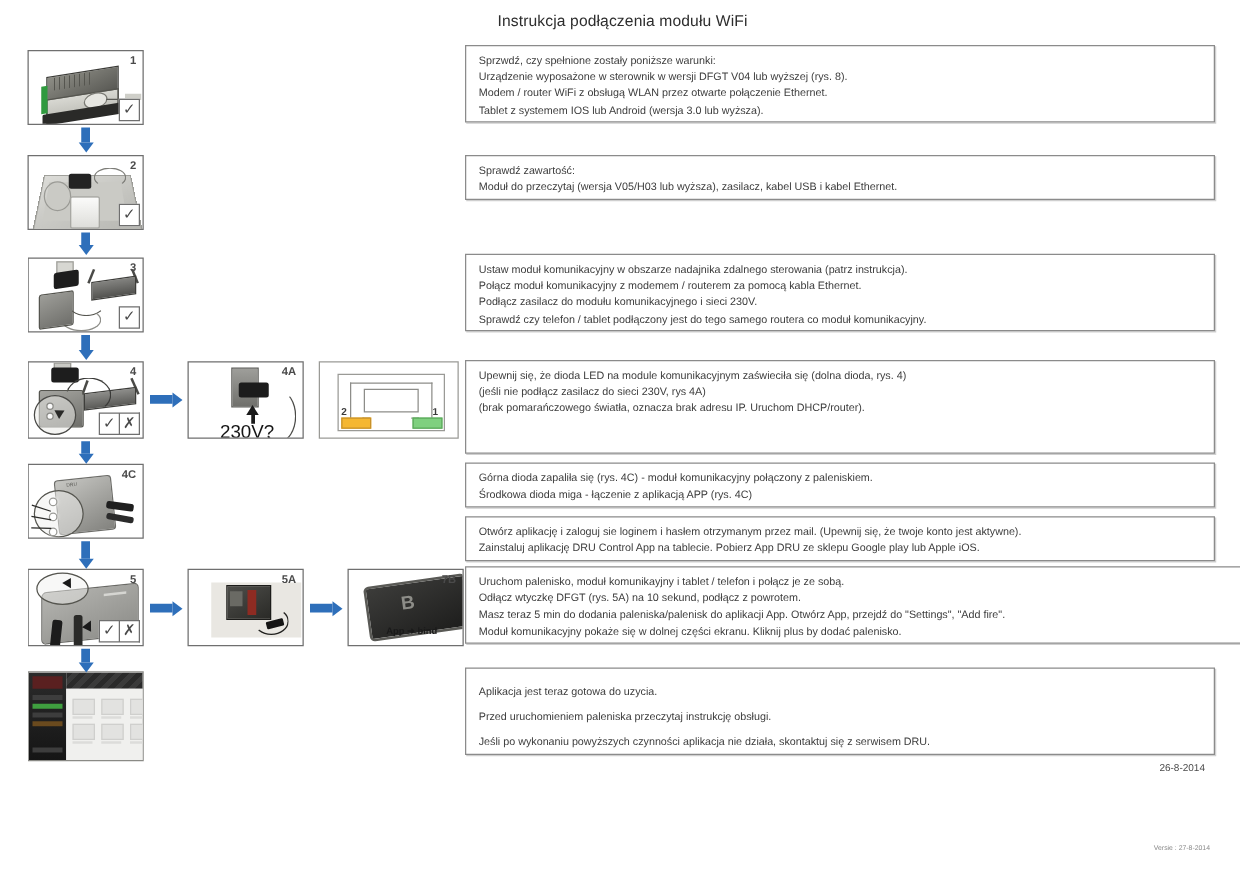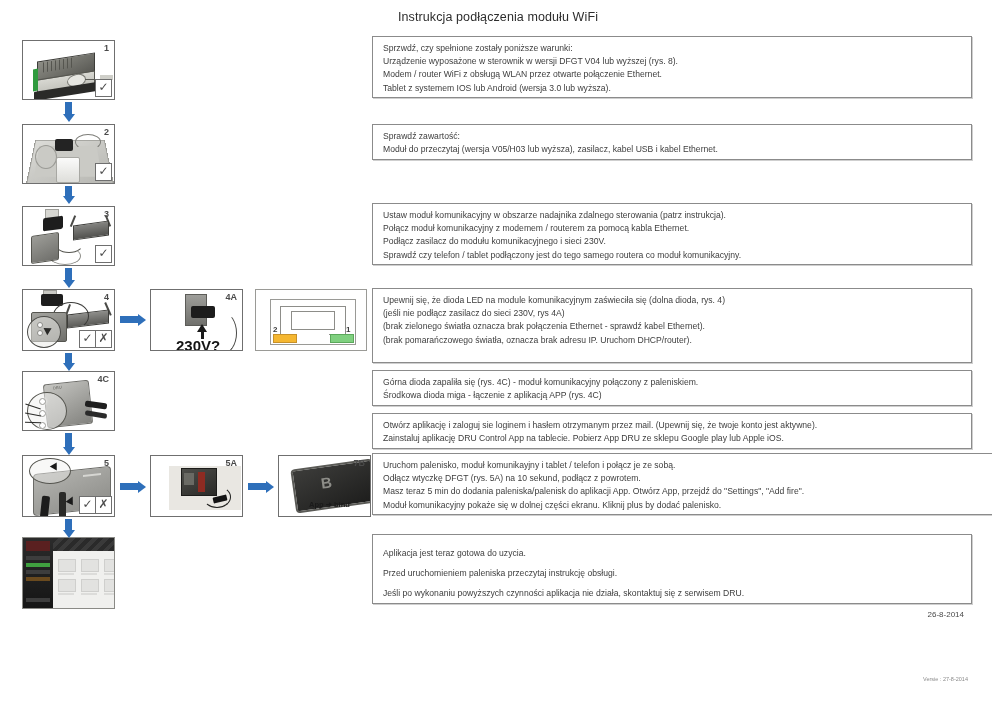--- a/index.html
+++ b/index.html
@@ -311,21 +311,21 @@
     border-bottom: 8px solid #1a1a1a;
     border-left: 5px solid transparent;
     border-right: 5px solid transparent;
   }
   .f4a-stem {
     left: 50px; top: 41px; width: 2.5px; height: 8px;
     background: #1a1a1a;
   }
   .f4a-text {
     left: 25px; top: 47px;
-    font-size: 15px; font-weight: bold; color: #141414;
+    font-size: 15px; font-weight: normal; color: #141414;
     font-family: "Liberation Sans", sans-serif;
   }
 
   
   .f4b-outer {
     left: 14px; top: 9px; width: 84px; height: 44px;
     border: 1.4px solid #9a9a96;
     background: #fff;
   }
   .f4b-mid {
@@ -770,21 +770,20 @@
   <div class="textbox" style="left:372px; top:203px; width:600px; height:62px;">
     <div class="line">Ustaw moduł komunikacyjny w obszarze nadajnika zdalnego sterowania (patrz instrukcja).</div>
     <div class="line">Połącz moduł komunikacyjny z modemem / routerem za pomocą kabla Ethernet.</div>
     <div class="line">Podłącz zasilacz do modułu komunikacyjnego i sieci 230V.</div>
     <div class="line">Sprawdź czy telefon / tablet podłączony jest do tego samego routera co moduł komunikacyjny.</div>
   </div>
 
   <div class="textbox" style="left:372px; top:288px; width:600px; height:75px;">
     <div class="line">Upewnij się, że dioda LED na module komunikacyjnym zaświeciła się (dolna dioda, rys. 4)</div>
     <div class="line">(jeśli nie podłącz zasilacz do sieci 230V, rys 4A)</div>
-    <div class="line">(brak zielonego światła oznacza brak połączenia Ethernet  - sprawdź kabel Ethernet).</div>
     <div class="line">(brak pomarańczowego światła, oznacza brak adresu IP. Uruchom DHCP/router).</div>
   </div>
 
   <div class="textbox" style="left:372px; top:370px; width:600px; height:36px;">
     <div class="line">Górna dioda zapaliła się (rys. 4C) - moduł komunikacyjny połączony z paleniskiem.</div>
     <div class="line">Środkowa dioda miga - łączenie z aplikacją APP (rys. 4C)</div>
   </div>
 
   <div class="textbox" style="left:372px; top:413px; width:600px; height:36px;">
     <div class="line">Otwórz aplikację i zaloguj sie loginem i hasłem otrzymanym przez mail. (Upewnij się, że twoje konto jest aktywne).</div>

